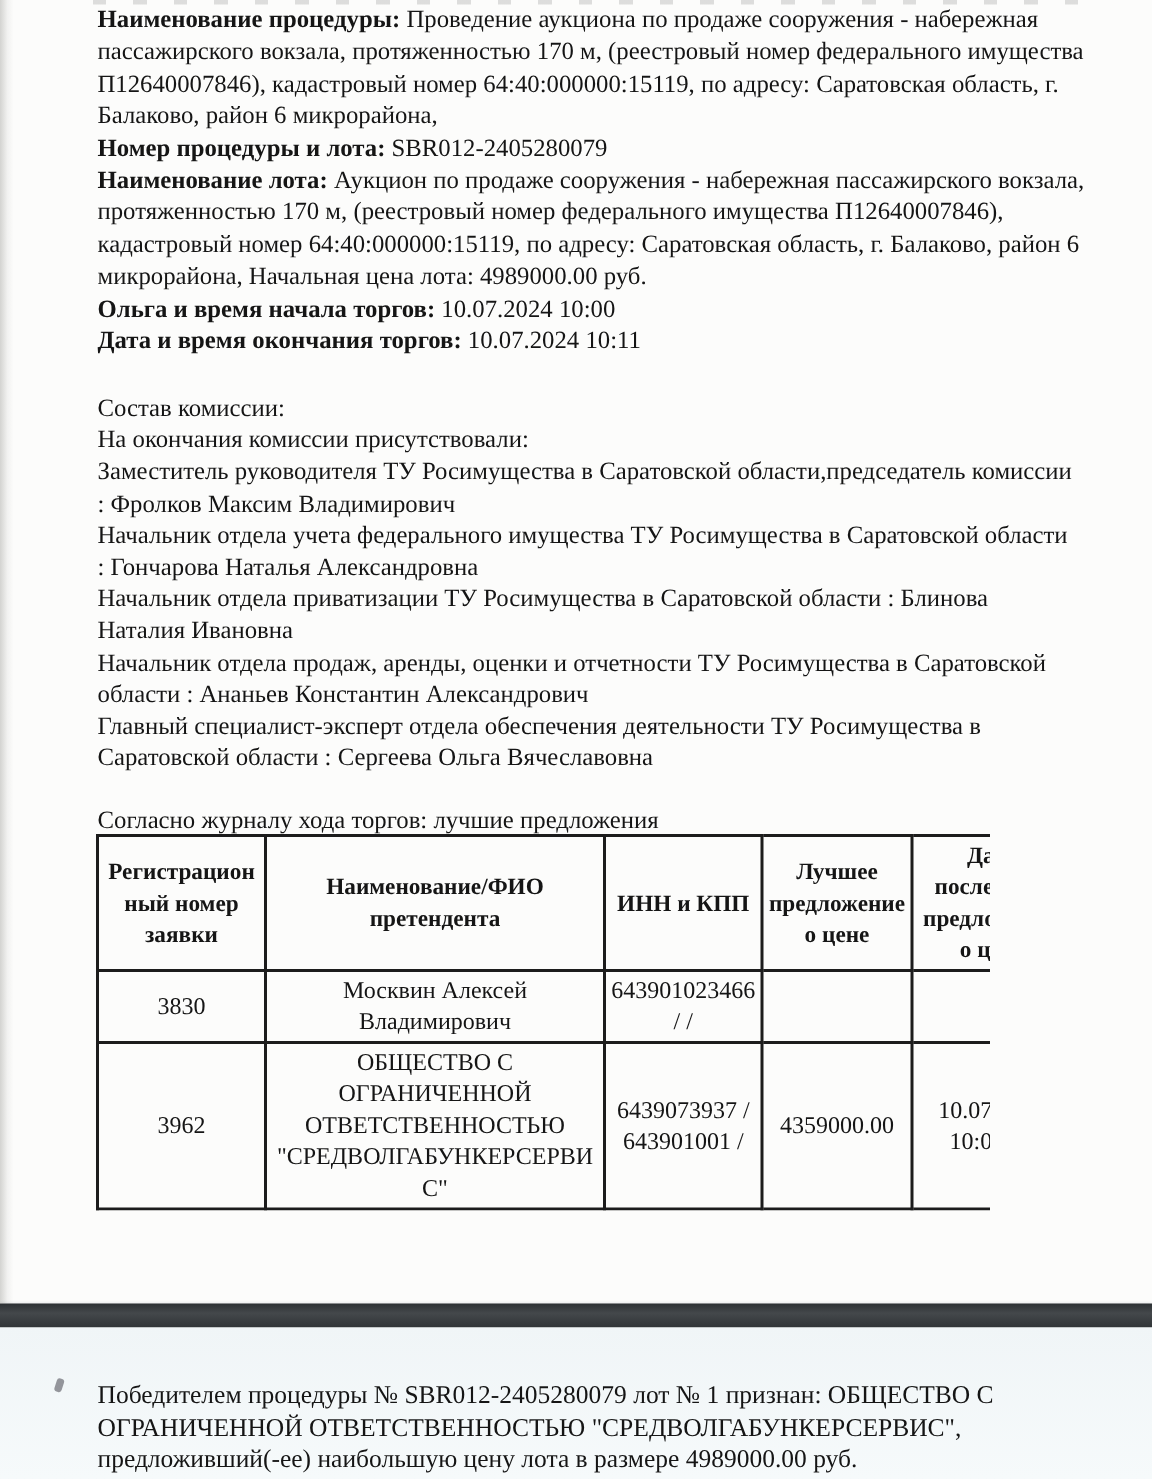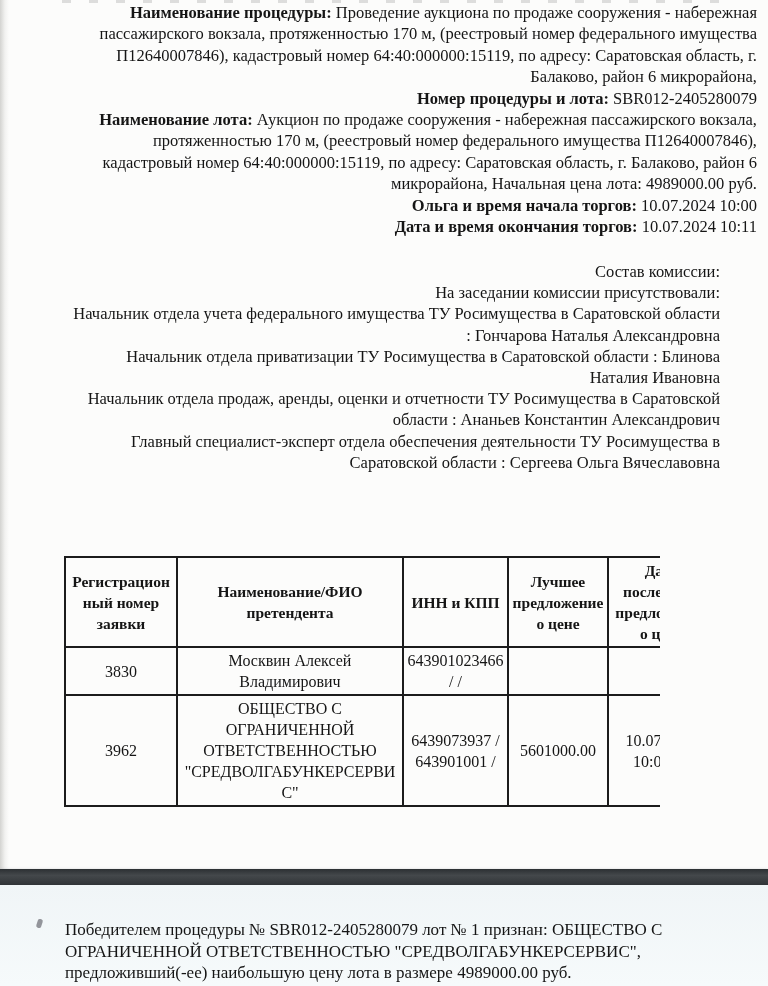--- a/index.html
+++ b/index.html
@@ -21,21 +21,21 @@
   .top-remnant {
     position:absolute; left:62px; top:0; width:660px; height:3px;
     background:repeating-linear-gradient(90deg, rgba(90,90,90,0.55) 0 9px, rgba(0,0,0,0) 9px 27px);
     opacity:.35;
   }
   .speck {
     position:absolute; left:37px; top:919px; width:5px; height:9px;
     background:rgba(70,70,78,.55); transform:rotate(18deg); border-radius:2px;
   }
   
-  .block p { margin:0;text-align:right; }
+  .block p { margin:0; }
   .top-block {
     position:absolute; left:65px; top:2px; width:692px;
     font-size:16.5px; line-height:21.4px;
   }
   .commission-block {
     position:absolute; left:65px; top:261px; width:655px;
     font-size:16.5px; line-height:21.2px;
   }
   .journal-caption {
     position:absolute; left:65px; top:536px; width:680px;
@@ -85,27 +85,29 @@
   <div class="block top-block">
     <p><b>Наименование процедуры:</b><span> Проведение аукциона по продаже сооружения - набережная пассажирского вокзала, протяженностью 170 м, (реестровый номер федерального имущества П12640007846), кадастровый номер 64:40:000000:15119, по адресу: Саратовская область, г. Балаково, район 6 микрорайона,</span></p>
     <p><b>Номер процедуры и лота:</b><span> SBR012-2405280079</span></p>
     <p><b>Наименование лота:</b><span> Аукцион по продаже сооружения - набережная пассажирского вокзала, протяженностью 170 м, (реестровый номер федерального имущества П12640007846), кадастровый номер 64:40:000000:15119, по адресу: Саратовская область, г. Балаково, район 6 микрорайона, Начальная цена лота: 4989000.00 руб.</span></p>
     <p><b>Ольга и время начала торгов:</b><span> 10.07.2024 10:00</span></p>
     <p><b>Дата и время окончания торгов:</b><span> 10.07.2024 10:11</span></p>
   </div>
 
   <div class="block commission-block">
     <p>Состав комиссии:</p>
-    <p>На заседании комиссии присутствовали:</p>
+    <p>На окончания комиссии присутствовали:</p>
+    <p>Заместитель руководителя ТУ Росимущества в Саратовской области,председатель комиссии : Фролков Максим Владимирович</p>
     <p>Начальник отдела учета федерального имущества ТУ Росимущества в Саратовской области : Гончарова Наталья Александровна</p>
     <p>Начальник отдела приватизации ТУ Росимущества в Саратовской области : Блинова Наталия Ивановна</p>
     <p>Начальник отдела продаж, аренды, оценки и отчетности ТУ Росимущества в Саратовской области : Ананьев Константин Александрович</p>
     <p>Главный специалист-эксперт отдела обеспечения деятельности ТУ Росимущества в Саратовской области : Сергеева Ольга Вячеславовна</p>
   </div>
 
+  <p class="journal-caption">Согласно журналу хода торгов: лучшие предложения</p>
 
   <div class="table-clip">
     <table class="bids">
       <colgroup>
         <col style="width:112px">
           <col style="width:226px">
           <col style="width:105px">
         <col style="width:100px">
           <col style="width:107px">
           <col style="width:92px">
@@ -126,21 +128,21 @@
           <td>Москвин Алексей Владимирович</td>
           <td>643901023466 / /</td>
           <td></td>
           <td></td>
           <td></td>
         </tr>
         <tr class="r2">
           <td>3962</td>
           <td>ОБЩЕСТВО С ОГРАНИЧЕННОЙ ОТВЕТСТВЕННОСТЬЮ "СРЕДВОЛГАБУНКЕРСЕРВИС"</td>
           <td>6439073937 / 643901001 /</td>
-          <td>5601000.00</td>
+          <td>4359000.00</td>
           <td>10.07.2024 10:01:13</td>
           <td>1</td>
         </tr>
       </tbody>
     </table>
   </div>
 
   <div class="page-band"></div>
   <div class="lower-bg"></div>
   <div class="speck"></div>

